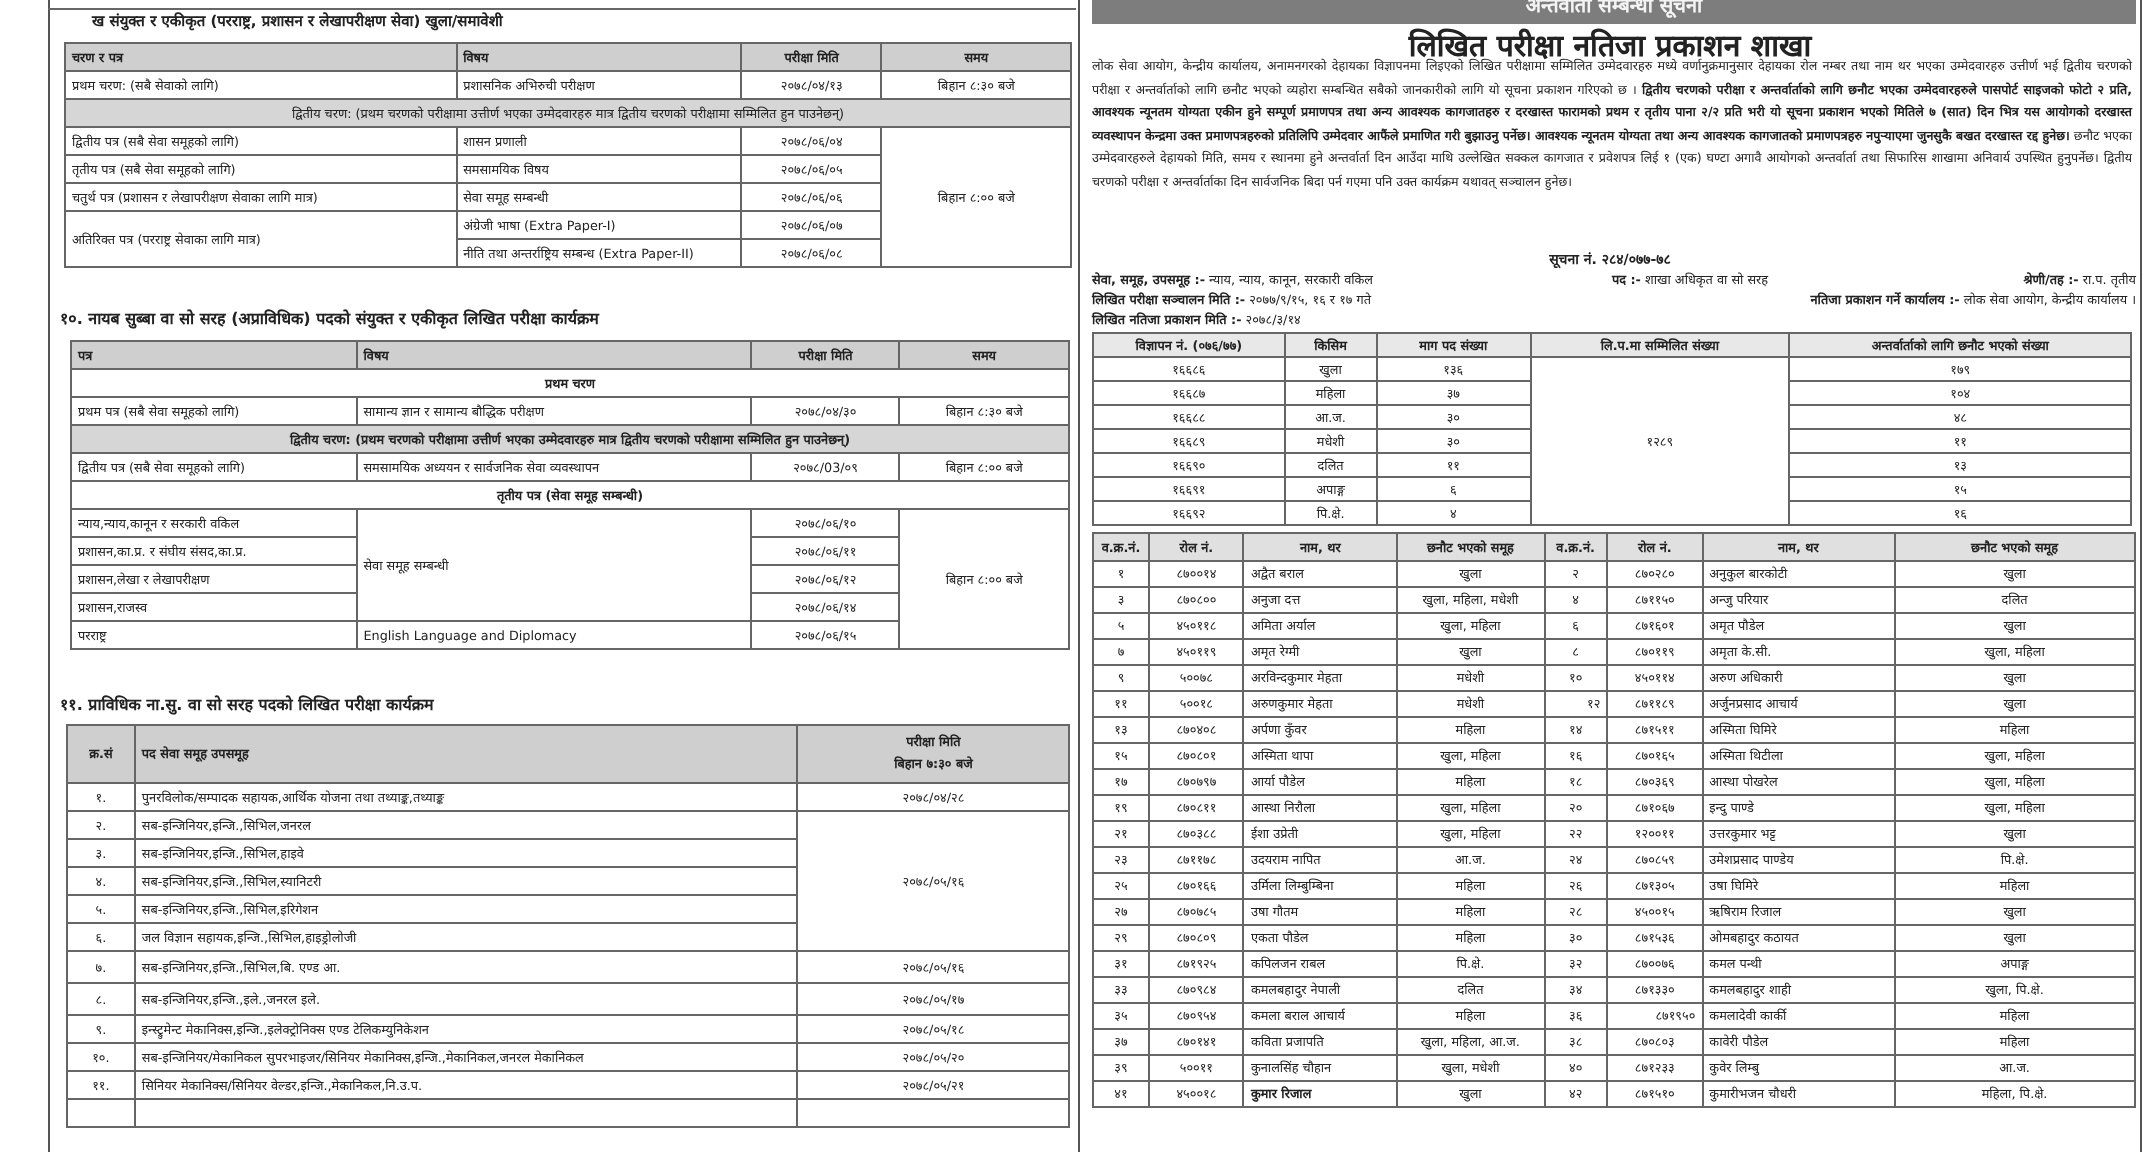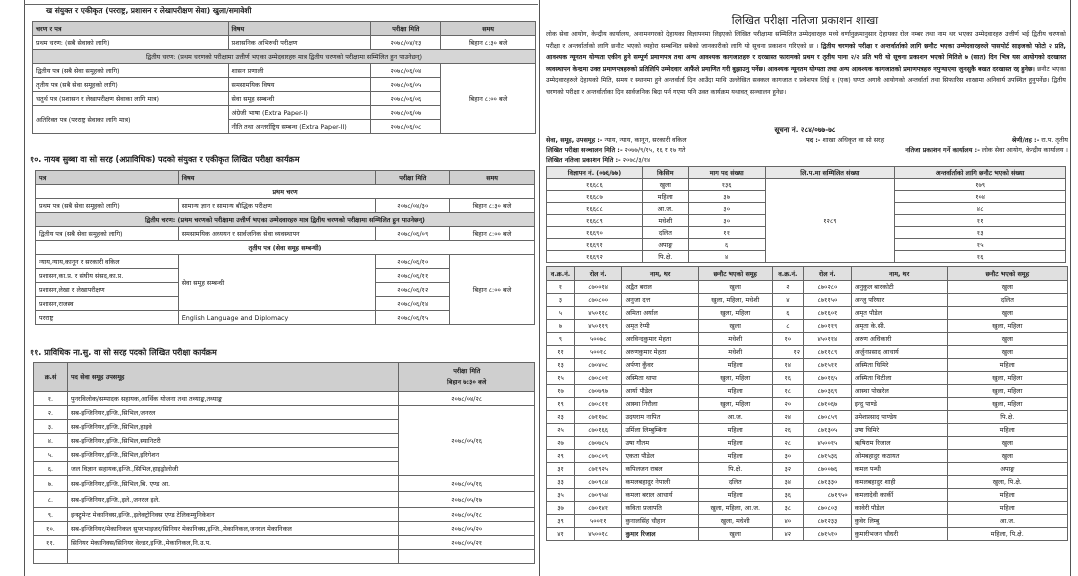--- a/index.html
+++ b/index.html
@@ -12,21 +12,21 @@
   #right .frame { position:absolute; left:0; top:-2px; width:530px; height:580px; border-right:1px solid #555; }
   table { border-collapse:collapse; position:absolute; font-size:6.4px; }
   td, th { border:1px solid #666; padding:0 3px; white-space:nowrap; overflow:hidden; height:13px; line-height:12px; }
   th { background:#cfcfcf; font-weight:bold; text-align:left; }
   .c { text-align:center; }
   .grey { background:#d6d6d6; }
   .b { font-weight:bold; }
   .sec { position:absolute; font-weight:bold; font-size:8px; white-space:nowrap; }
   .topline { position:absolute; left:24px; top:0; width:514px; height:4px; border-bottom:1px solid #666; }
   .banner { position:absolute; left:6px; top:0; width:522px; height:12px; background:#7d7d7d; color:#f4f4f4; text-align:center; font-size:10px; font-weight:bold; line-height:8px; overflow:hidden; }
-  .subtitle { position:absolute; left:0; top:12px; width:530px; text-align:center; font-size:11px; font-weight:normal; }
+  .subtitle { position:absolute; left:0; top:12px; width:530px; text-align:center; font-size:15px; font-weight:bold; }
   .para { position:absolute; left:6px; top:28px; width:520px; font-size:6.3px; line-height:11.6px; text-align:justify; }
   .meta { position:absolute; font-size:6.4px; white-space:nowrap; }
   .meta b { font-weight:bold; }
 </style>
 </head>
 <body>
 
 <div id="left" class="page">
   <div class="frame"></div>
   <div class="topline"></div>
@@ -108,21 +108,21 @@
       <td>सामान्य ज्ञान र सामान्य बौद्धिक परीक्षण</td>
       <td class="c">२०७८/०४/३०</td>
       <td class="c">बिहान ८:३० बजे</td>
     </tr>
     <tr>
           <td colspan="4" class="c grey b">द्वितीय चरण: (प्रथम चरणको परीक्षामा उत्तीर्ण भएका उम्मेदवारहरु मात्र द्वितीय चरणको परीक्षामा सम्मिलित हुन पाउनेछन्)</td>
         </tr>
     <tr>
       <td>द्वितीय पत्र (सबै सेवा समूहको लागि)</td>
       <td>समसामयिक अध्ययन र सार्वजनिक सेवा व्यवस्थापन</td>
-      <td class="c">२०७८/०६/०९</td>
+      <td class="c">२०७८/03/०९</td>
       <td class="c">बिहान ८:०० बजे</td>
     </tr>
     <tr>
           <td colspan="4" class="c b">तृतीय पत्र (सेवा समूह सम्बन्धी)</td>
         </tr>
     <tr>
       <td>न्याय,न्याय,कानून र सरकारी वकिल</td>
       <td rowspan="4">सेवा समूह सम्बन्धी</td>
       <td class="c">२०७८/०६/१०</td>
       <td rowspan="5" class="c">बिहान ८:०० बजे</td>
@@ -219,20 +219,21 @@
           <td></td>
           <td></td>
           <td></td>
         </tr>
   </tbody>
     </table>
 </div>
 
 <div id="right" class="page">
   <div class="frame"></div>
+  <div class="banner">अन्तर्वार्ता सम्बन्धी सूचना</div>
   <div class="subtitle">लिखित परीक्षा नतिजा प्रकाशन शाखा</div>
 
   <div class="para">
     <span>लोक सेवा आयोग, केन्द्रीय कार्यालय, अनामनगरको देहायका विज्ञापनमा लिइएको लिखित परीक्षामा सम्मिलित उम्मेदवारहरु मध्ये वर्णानुक्रमानुसार देहायका रोल नम्बर तथा नाम थर भएका उम्मेदवारहरु उत्तीर्ण भई द्वितीय चरणको परीक्षा र अन्तर्वार्ताको लागि छनौट भएको व्यहोरा सम्बन्धित सबैको जानकारीको लागि यो सूचना प्रकाशन गरिएको छ ।</span>
     <b>द्वितीय चरणको परीक्षा र अन्तर्वार्ताको लागि छनौट भएका उम्मेदवारहरुले पासपोर्ट साइजको फोटो २ प्रति, आवश्यक न्यूनतम योग्यता एकीन हुने सम्पूर्ण प्रमाणपत्र तथा अन्य आवश्यक कागजातहरु र दरखास्त फारामको प्रथम र तृतीय पाना २/२ प्रति भरी यो सूचना प्रकाशन भएको मितिले ७ (सात) दिन भित्र यस आयोगको दरखास्त व्यवस्थापन केन्द्रमा उक्त प्रमाणपत्रहरुको प्रतिलिपि उम्मेदवार आफैंले प्रमाणित गरी बुझाउनु पर्नेछ। आवश्यक न्यूनतम योग्यता तथा अन्य आवश्यक कागजातको प्रमाणपत्रहरु नपुऱ्याएमा जुनसुकै बखत दरखास्त रद्द हुनेछ।</b>
     <span>छनौट भएका उम्मेदवारहरुले देहायको मिति, समय र स्थानमा हुने अन्तर्वार्ता दिन आउँदा माथि उल्लेखित सक्कल कागजात र प्रवेशपत्र लिई १ (एक) घण्टा अगावै आयोगको अन्तर्वार्ता तथा सिफारिस शाखामा अनिवार्य उपस्थित हुनुपर्नेछ। द्वितीय चरणको परीक्षा र अन्तर्वार्ताका दिन सार्वजनिक बिदा पर्न गएमा पनि उक्त कार्यक्रम यथावत् सञ्चालन हुनेछ।</span>
   </div>
 
   <div class="meta b" style="left:0;width:530px;text-align:center;top:125px;font-size:7px;">सूचना नं. २८४/०७७-७८</div>
 
@@ -443,20 +444,30 @@
           <td class="c" style="height: 12px; line-height: 11px;">१९</td>
           <td class="c" style="height: 12px; line-height: 11px;">८७०८११</td>
           <td style="height: 12px; line-height: 11px;">आस्था निरौला</td>
           <td class="c" style="height: 12px; line-height: 11px;">खुला, महिला</td>
           <td class="c" style="height: 12px; line-height: 11px;">२०</td>
           <td class="c" style="height: 12px; line-height: 11px;">८७१०६७</td>
           <td style="height: 12px; line-height: 11px;">इन्दु पाण्डे</td>
           <td class="c" style="height: 12px; line-height: 11px;">खुला, महिला</td>
         </tr>
         <tr>
+          <td class="c" style="height: 12px; line-height: 11px;">२१</td>
+          <td class="c" style="height: 12px; line-height: 11px;">८७०३८८</td>
+          <td style="height: 12px; line-height: 11px;">ईशा उप्रेती</td>
+          <td class="c" style="height: 12px; line-height: 11px;">खुला, महिला</td>
+          <td class="c" style="height: 12px; line-height: 11px;">२२</td>
+          <td class="c" style="height: 12px; line-height: 11px;">१२००११</td>
+          <td style="height: 12px; line-height: 11px;">उत्तरकुमार भट्ट</td>
+          <td class="c" style="height: 12px; line-height: 11px;">खुला</td>
+        </tr>
+        <tr>
           <td class="c" style="height: 12px; line-height: 11px;">२३</td>
           <td class="c" style="height: 12px; line-height: 11px;">८७११७८</td>
           <td style="height: 12px; line-height: 11px;">उदयराम नापित</td>
           <td class="c" style="height: 12px; line-height: 11px;">आ.ज.</td>
           <td class="c" style="height: 12px; line-height: 11px;">२४</td>
           <td class="c" style="height: 12px; line-height: 11px;">८७०८५९</td>
           <td style="height: 12px; line-height: 11px;">उमेशप्रसाद पाण्डेय</td>
           <td class="c" style="height: 12px; line-height: 11px;">पि.क्षे.</td>
         </tr>
         <tr>

